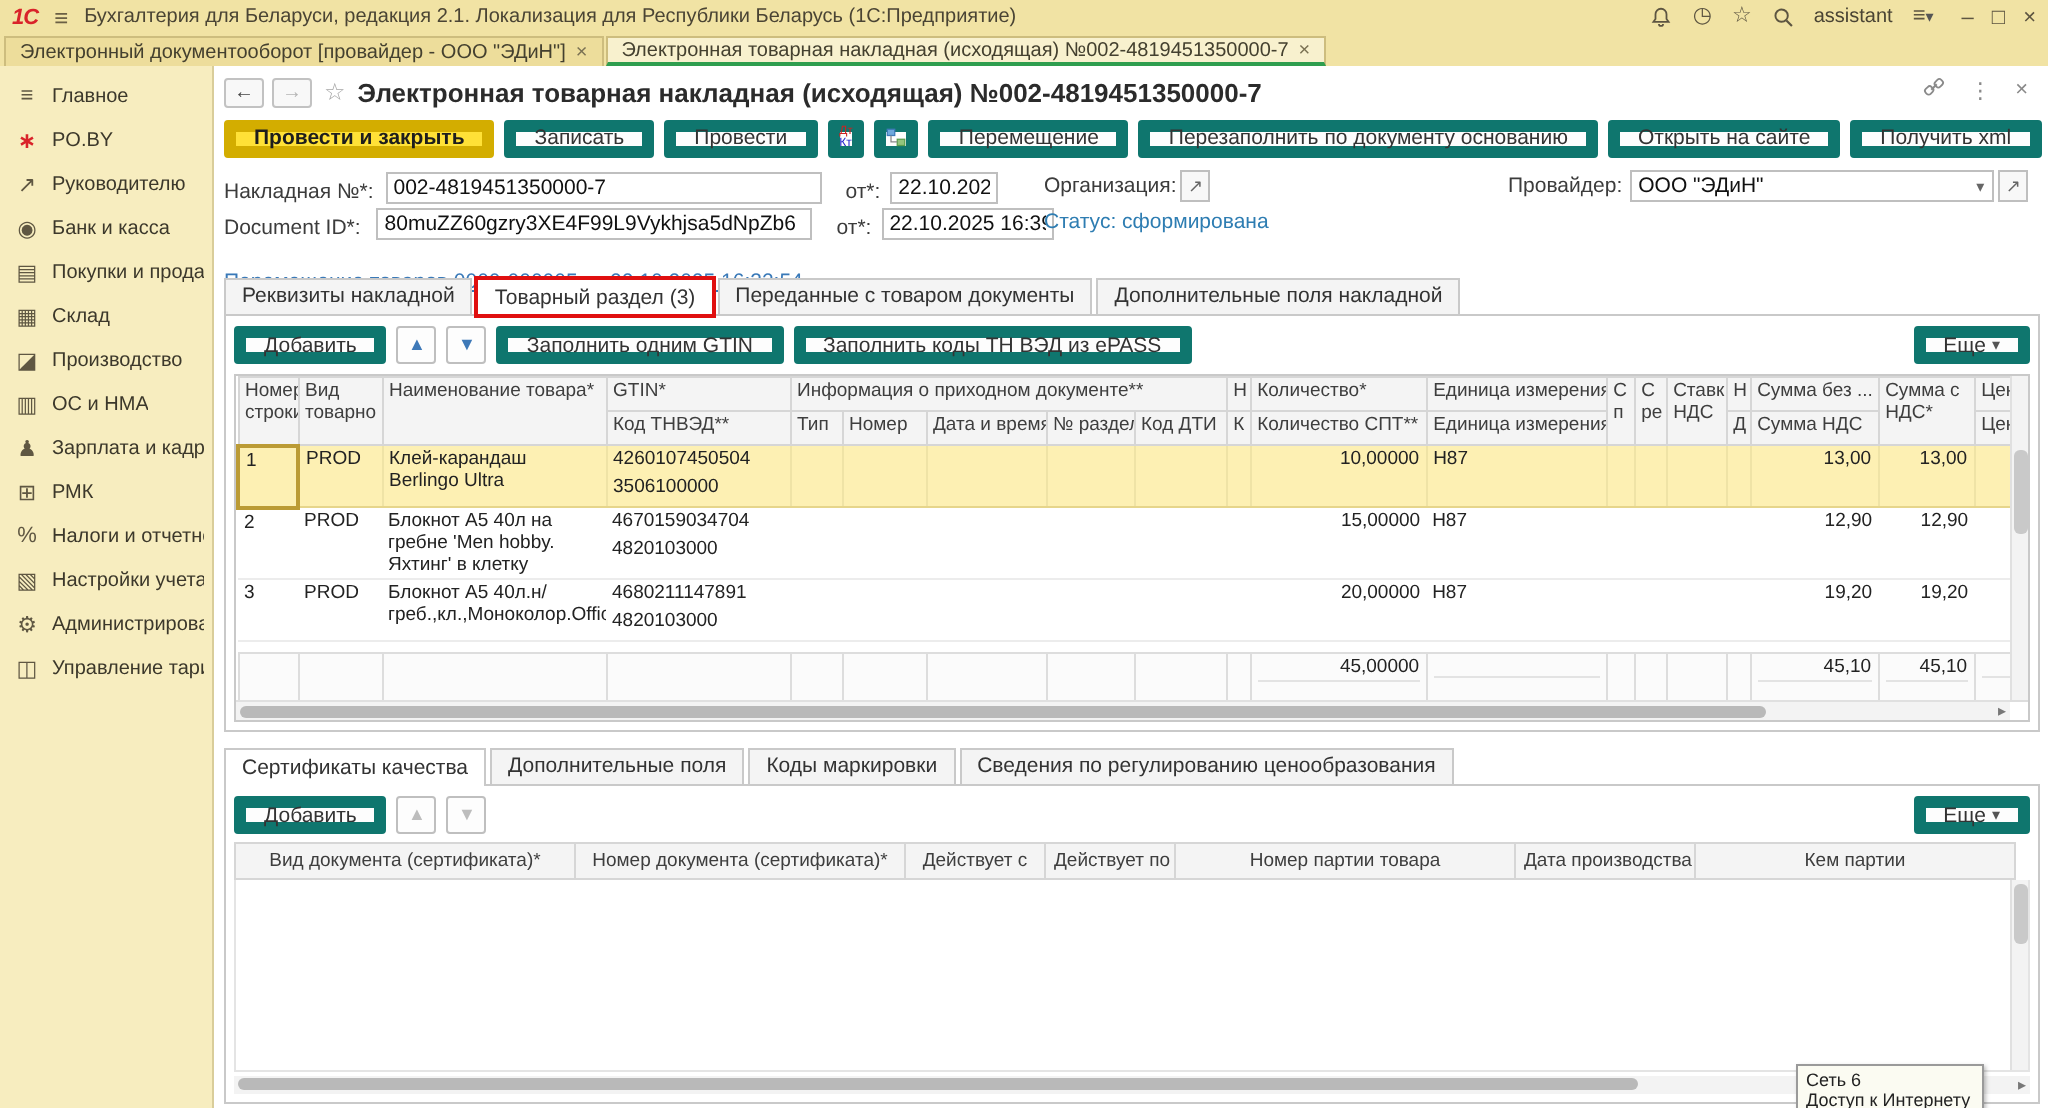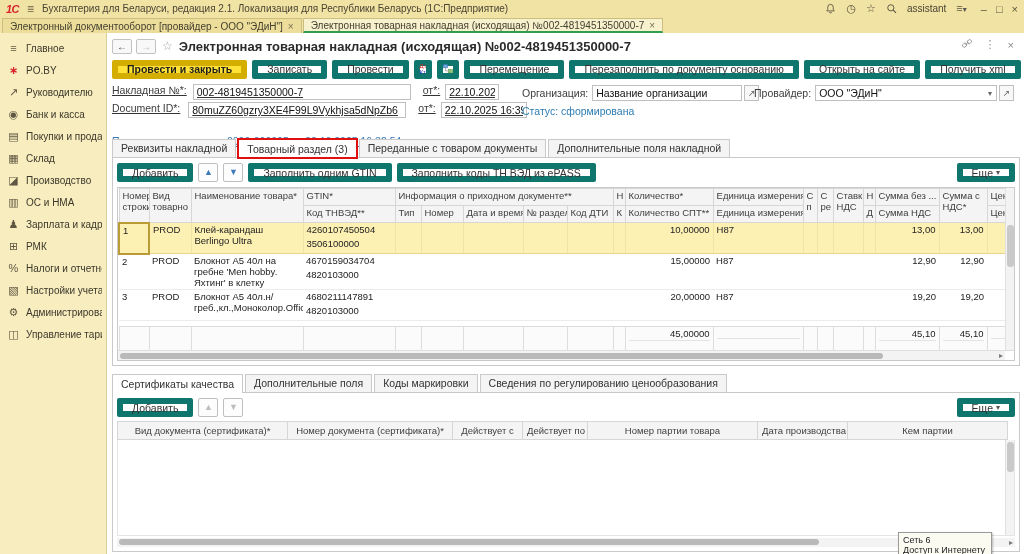--- a/index.html
+++ b/index.html
@@ -54,21 +54,21 @@
          border:6px solid #0f766e; border-radius:2px; font-size:10.5px; color:#333; cursor:pointer; white-space:nowrap; }
   .btn.yellow { background:#FFE137; border-color:#D3AD00; font-weight:bold; color:#1d1d1d; }
   .btn.icononly { width:22px; padding:0; justify-content:center; }
   .dtkt { font-size:6px; line-height:6px; text-align:left; }
   .dtkt .dt { color:#C22; } .dtkt .kt { color:#22C; }
   .caret { font-size:8px; color:#555; }
   .tbspacer { flex:1; }
 
   
   .fields { margin-top:3px; font-size:10.5px; }
-  .frow { position:relative; height:18px; display:flex; align-items:flex-start;text-decoration:underline; }
+  .frow { position:relative; height:18px; display:flex; align-items:flex-end; }
   .flabel { color:#3c3c3c; white-space:nowrap; }
   .inp { height:16px; border:1px solid #BFBFBF; background:#fff; font-size:10.5px; padding:0 3px;
          font-family:"Liberation Sans","DejaVu Sans",sans-serif; color:#111; }
   .w-doc { width:218px; margin-left:6px; }
   .w-date1 { width:54px; margin-left:5px; }
   .w-date2 { width:86px; margin-left:5px; }
   .lfrom { margin-left:12px; }
   .orgcol { position:absolute; left:410px; top:0; height:18px; display:flex; align-items:center; }
   .provcol { position:absolute; left:642px; top:0; height:18px; display:flex; align-items:center; }
   .w-org { width:150px; margin-left:4px; }
@@ -284,21 +284,20 @@
       </div>
 
       <div class="fields">
         <div class="frow">
           <span class="flabel">Накладная №*:</span>
           <input class="inp w-doc" value="002-4819451350000-7" style="">
           <span class="flabel lfrom">от*:</span>
           <input class="inp w-date1" value="22.10.2025" style="">
           <span class="orgcol">
             <span class="flabel">Организация:</span>
-            <input class="inp w-org" value="Название организации" style="">
             <span class="minibtn">↗</span>
           </span>
           <span class="provcol">
             <span class="flabel">Провайдер:</span>
             <span class="inp w-prov">
               <span>ООО "ЭДиН"</span>
               <span class="combocaret">▾</span>
             </span>
             <span class="minibtn">↗</span>
           </span>

